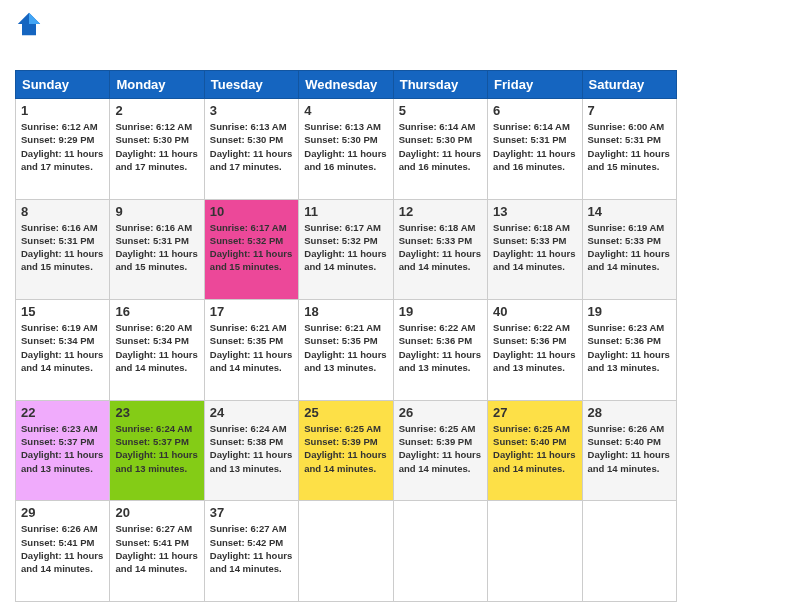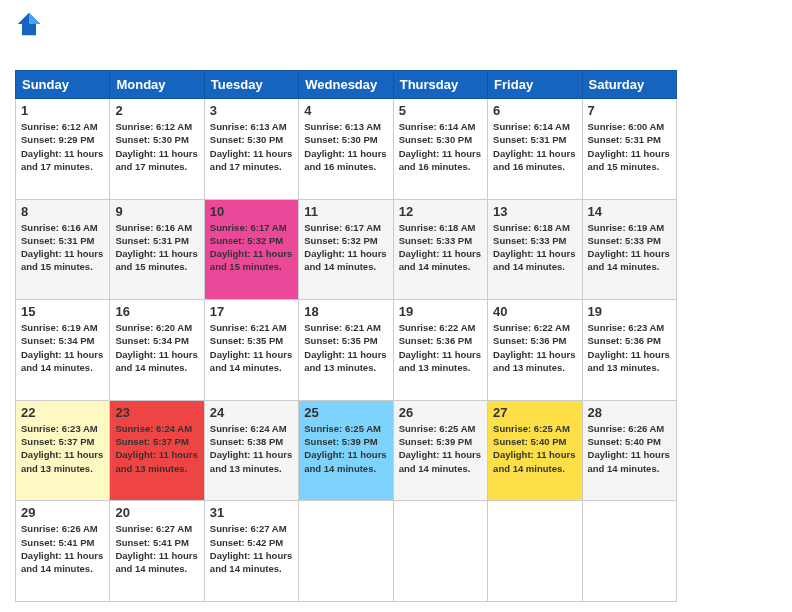--- a/index.html
+++ b/index.html
@@ -298,45 +298,45 @@
           <td>
         <span class="day-num">19</span>
         <div class="day-info">
           <span>Sunrise: 6:23 AM</span><br>
           <span>Sunset: 5:36 PM</span><br>
           <span>Daylight: 11 hours and 13 minutes.</span>
         </div>
           </td>
         </tr>
         <tr>
-          <td style="background: #fef9c3;">
+          <td style="background: #f0abfc;">
         <span class="day-num">22</span>
         <div class="day-info">
           <span>Sunrise: 6:23 AM</span><br>
           <span>Sunset: 5:37 PM</span><br>
           <span>Daylight: 11 hours and 13 minutes.</span>
         </div>
           </td>
-          <td style="background: #ef4444; margin-left: 32px;">
+          <td style="background: #84cc16; margin-left: 32px;">
         <span class="day-num">23</span>
         <div class="day-info">
           <span>Sunrise: 6:24 AM</span><br>
           <span>Sunset: 5:37 PM</span><br>
           <span>Daylight: 11 hours and 13 minutes.</span>
         </div>
           </td>
           <td style="background: rgb(245, 245, 245);">
         <span class="day-num">24</span>
         <div class="day-info">
           <span>Sunrise: 6:24 AM</span><br>
           <span>Sunset: 5:38 PM</span><br>
           <span>Daylight: 11 hours and 13 minutes.</span>
         </div>
           </td>
-          <td style="background: #7dd3fc;">
+          <td style="background: #fde047;">
         <span class="day-num">25</span>
         <div class="day-info">
           <span>Sunrise: 6:25 AM</span><br>
           <span>Sunset: 5:39 PM</span><br>
           <span>Daylight: 11 hours and 14 minutes.</span>
         </div>
           </td>
           <td style="background: rgb(245, 245, 245); margin-top: 8px;">
         <span class="day-num">26</span>
         <div class="day-info">
@@ -373,21 +373,21 @@
           </td>
           <td>
         <span class="day-num">20</span>
         <div class="day-info">
           <span>Sunrise: 6:27 AM</span><br>
           <span>Sunset: 5:41 PM</span><br>
           <span>Daylight: 11 hours and 14 minutes.</span>
         </div>
           </td>
           <td>
-        <span class="day-num">31</span>
+        <span class="day-num">37</span>
         <div class="day-info">
           <span>Sunrise: 6:27 AM</span><br>
           <span>Sunset: 5:42 PM</span><br>
           <span>Daylight: 11 hours and 14 minutes.</span>
         </div>
           </td>
           <td class="empty-cell" style="background: rgb(255, 255, 255);"></td>
           <td class="empty-cell" style="background: rgb(255, 255, 255);"></td>
           <td class="empty-cell" style="background: rgb(255, 255, 255);"></td>
           <td class="empty-cell" style="background: rgb(255, 255, 255);"></td>

